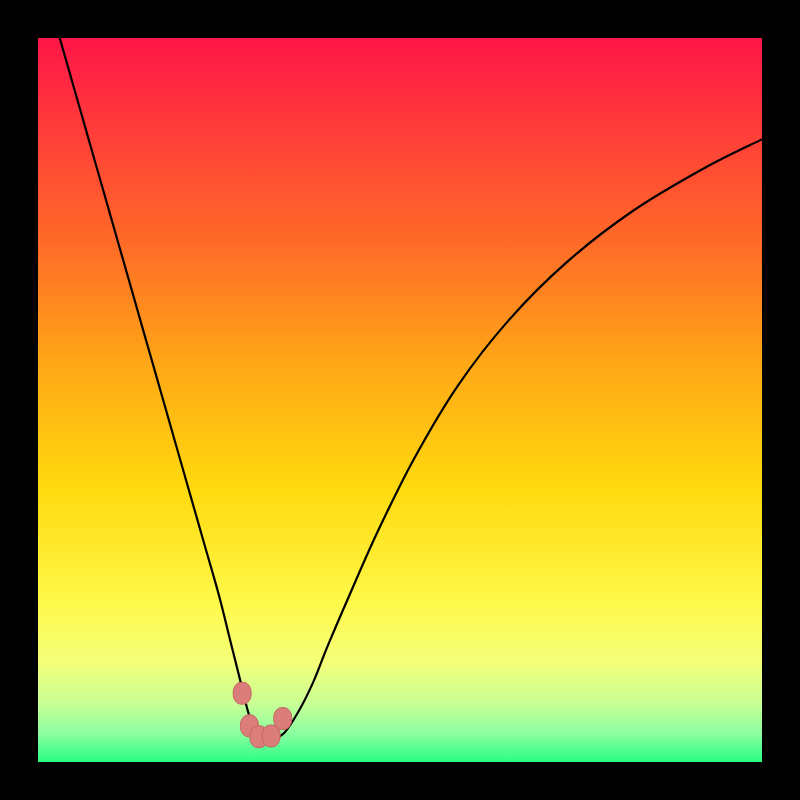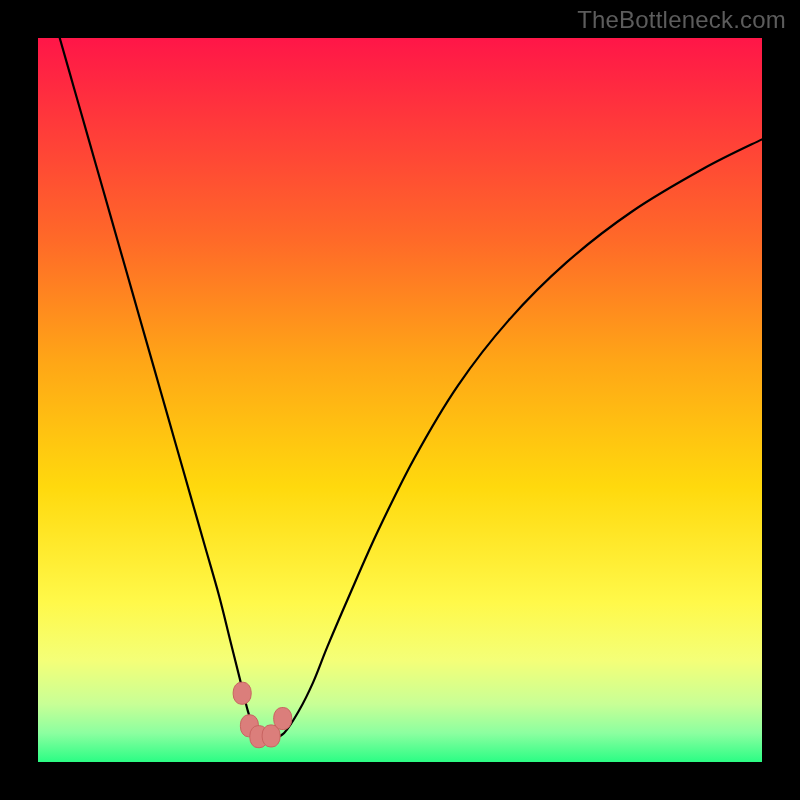--- a/index.html
+++ b/index.html
@@ -77,14 +77,13 @@
       <path id="curve-path" fill="none" stroke-width="2.2" stroke-linecap="round" stroke-linejoin="round" d="M 21.72 0.00 C 24.13 8.45, 31.37 33.79, 36.20 50.68 C 41.03 67.57, 45.85 84.47, 50.68 101.36 C 55.51 118.25, 60.33 135.15, 65.16 152.04 C 69.99 168.93, 74.81 185.83, 79.64 202.72 C 84.47 219.61, 89.29 236.51, 94.12 253.40 C 98.95 270.29, 103.77 287.19, 108.60 304.08 C 113.43 320.97, 118.25 337.87, 123.08 354.76 C 127.91 371.65, 132.73 388.55, 137.56 405.44 C 142.39 422.33, 147.21 439.23, 152.04 456.12 C 156.87 473.01, 161.69 489.91, 166.52 506.80 C 171.35 523.69, 176.78 541.79, 181.00 557.48 C 185.22 573.17, 188.24 586.44, 191.86 600.92 C 195.48 615.40, 199.70 632.29, 202.72 644.36 C 205.74 656.43, 207.55 665.11, 209.96 673.32 C 212.37 681.53, 214.79 689.13, 217.20 693.59 C 219.61 698.06, 221.42 699.02, 224.44 700.11 C 227.46 701.19, 231.68 700.95, 235.30 700.11 C 238.92 699.26, 241.94 699.50, 246.16 695.04 C 250.38 690.58, 255.81 681.77, 260.64 673.32 C 265.47 664.87, 270.29 655.22, 275.12 644.36 C 279.95 633.50, 283.57 622.64, 289.60 608.16 C 295.63 593.68, 302.87 576.79, 311.32 557.48 C 319.77 538.17, 329.42 515.25, 340.28 492.32 C 351.14 469.39, 363.21 444.05, 376.48 419.92 C 389.75 395.79, 404.23 370.45, 419.92 347.52 C 435.61 324.59, 452.50 302.87, 470.60 282.36 C 488.70 261.85, 508.01 242.54, 528.52 224.44 C 549.03 206.34, 570.75 189.45, 593.68 173.76 C 616.61 158.07, 644.36 142.39, 666.08 130.32 C 687.80 118.25, 714.35 106.19, 724.00 101.36" stroke="#000000"></path>
       <g id="markers">
           <rect x="195.17" y="644.22" width="18" height="22" rx="8" ry="10" fill="#db7e7b" stroke="#c86360" stroke-width="1"></rect>
           <rect x="202.41" y="676.80" width="18" height="22" rx="8" ry="10" fill="#db7e7b" stroke="#c86360" stroke-width="1"></rect>
           <rect x="211.82" y="687.66" width="18" height="22" rx="8" ry="10" fill="#db7e7b" stroke="#c86360" stroke-width="1"></rect>
           <rect x="224.13" y="686.94" width="18" height="22" rx="8" ry="10" fill="#db7e7b" stroke="#c86360" stroke-width="1"></rect>
           <rect x="235.71" y="669.56" width="18" height="22" rx="8" ry="10" fill="#db7e7b" stroke="#c86360" stroke-width="1"></rect>
         </g>
     </svg>
   </div>
-  <div class="watermark">TheBottleneck.com</div>
 </div>
 
 </body></html>

